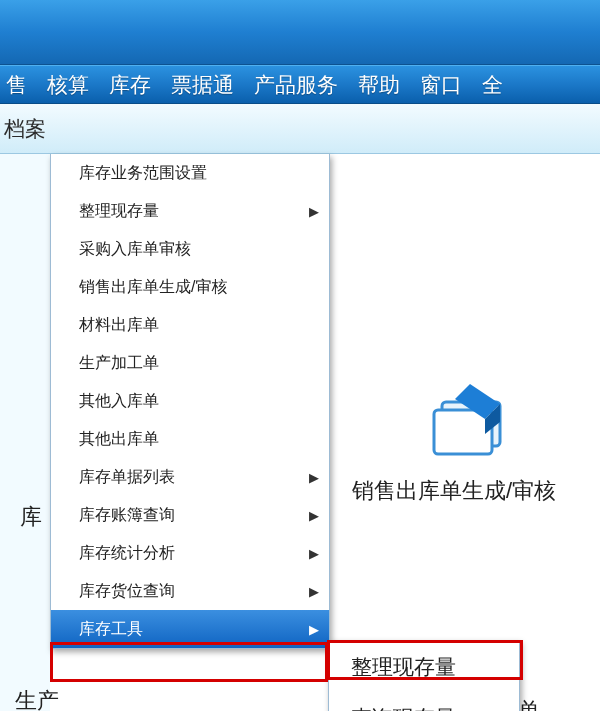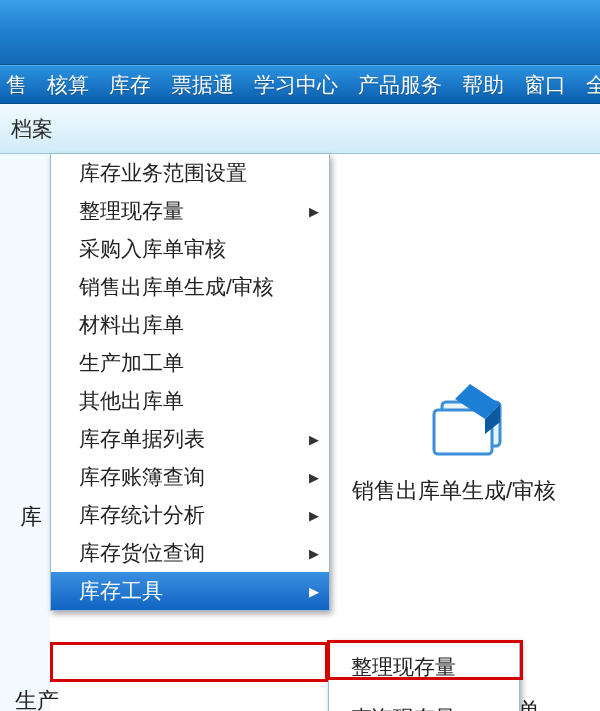--- a/index.html
+++ b/index.html
@@ -37,21 +37,21 @@
     cursor: default;
   }
   .menubar .mi.first { padding-left: 6px; }
   .sub-toolbar {
     height: 50px;
     background: linear-gradient(to bottom, #f2fbff 0%, #d0ecf9 100%);
     display: flex;
     align-items: center;
     font-size: 21px;
     color: #2a2a2a;
-    padding-left: 7px;
+    padding-left: 0;
     border-bottom: 1px solid #9cc8e2;
   }
   .sub-toolbar .crumb { padding: 0 4px; }
   .content {
     position: relative;
     height: 557px;
     background: #ffffff;
   }
   .bg-icon {
     position: absolute;
@@ -75,21 +75,21 @@
     border: 1px solid #9dbbd4;
     border-top: none;
     box-shadow: 2px 3px 6px rgba(0,0,0,0.35);
     z-index: 10;
   }
   .ditem {
     height: 38px;
     display: flex;
     align-items: center;
     padding-left: 28px;
-    font-size: 21px;
+    font-size: 16px;
     color: #222;
     position: relative;
     cursor: default;
     white-space: nowrap;
   }
   .ditem.has-sub::after {
     content: "▶";
     position: absolute;
     right: 10px;
     font-size: 13px;
@@ -150,21 +150,20 @@
 </head>
 <body>
 
 <div class="topbar"></div>
 
 <div class="menubar">
   <div class="mi first">售</div>
   <div class="mi">核算</div>
   <div class="mi">库存</div>
   <div class="mi">票据通</div>
-  <div class="mi">学习中心</div>
   <div class="mi">产品服务</div>
   <div class="mi">帮助</div>
   <div class="mi">窗口</div>
   <div class="mi">全</div>
 </div>
 
 <div class="sub-toolbar">
   <span class="crumb">档案</span>
 </div>
 
@@ -185,20 +184,21 @@
   <span class="bg-label" style="left:15px; top:532px;">生产</span>
   <span class="bg-label" style="left:430px; top:542px;">材料出库单</span>
 
   <div class="dropdown">
     <div class="ditem">库存业务范围设置</div>
     <div class="ditem has-sub">整理现存量</div>
     <div class="ditem">采购入库单审核</div>
     <div class="ditem">销售出库单生成/审核</div>
     <div class="ditem">材料出库单</div>
     <div class="ditem">生产加工单</div>
+    <div class="ditem">其他入库单</div>
     <div class="ditem">其他出库单</div>
     <div class="ditem has-sub">库存单据列表</div>
     <div class="ditem has-sub">库存账簿查询</div>
     <div class="ditem has-sub">库存统计分析</div>
     <div class="ditem has-sub">库存货位查询</div>
     <div class="ditem has-sub highlight">库存工具</div>
 
   </div>
 
   <div class="submenu">

